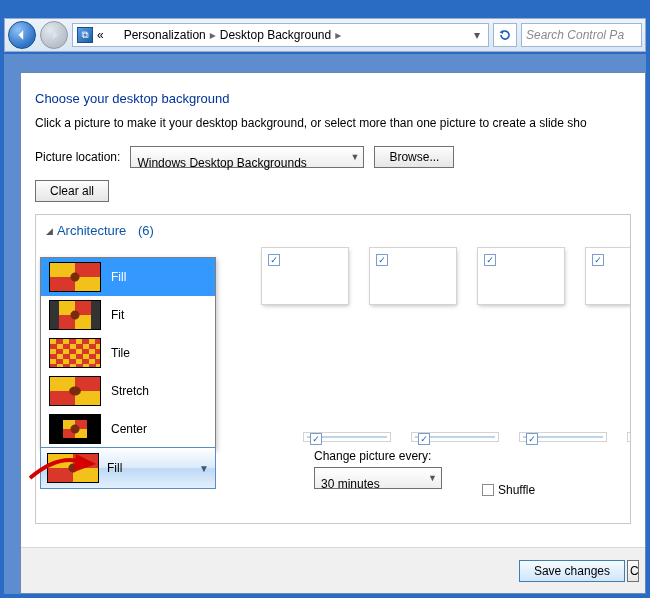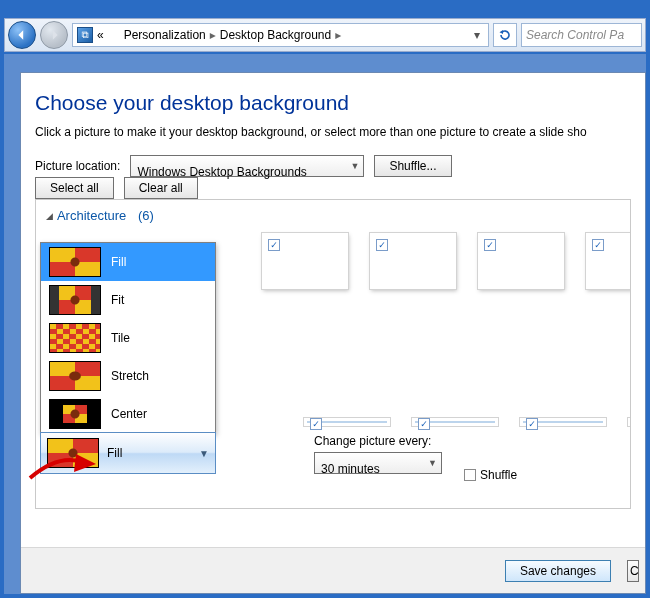--- a/index.html
+++ b/index.html
@@ -13,24 +13,24 @@
   .breadcrumb { flex:1; height:24px; background:#fff; border:1px solid #9db6d6; display:flex; align-items:center; padding:0 4px; font-size:12px; color:#000;}
   .breadcrumb .bc-icon { width:16px; height:16px; background:linear-gradient(135deg,#5aa0e6,#1c5ea6); border:1px solid #1a4e88; margin-right:4px; display:flex; align-items:center; justify-content:center; font-size:10px; color:#fff;}
   .breadcrumb .sep { margin:0 4px; color:#666; }
   .breadcrumb .bc-end { margin-left:auto; width:14px; display:flex; justify-content:center; color:#555;}
   .refresh-btn { width:24px; height:24px; background:#fff; border:1px solid #9db6d6; display:flex; align-items:center; justify-content:center; color:#1a61b8;}
   .search { width:121px; height:24px; background:#fff; border:1px solid #9db6d6; padding:0 4px; display:flex; align-items:center; font-size:12px; color:#8a8a8a; font-style:italic;}
 
   
   .content-frame { position:absolute; left:4px; right:4px; top:54px; bottom:4px; background:#5e8dcf; }
   .page { position:absolute; left:16px; right:0; top:18px; bottom:0; background:#fff; border:1px solid #6b89b3; padding:18px 14px 20px 14px; overflow:hidden;}
-  h1 { color:#003399; font-size:21px; font-weight:normal; margin-bottom:10px;}
+  h1 { color:#003399; font-size:13px; font-weight:normal; margin-bottom:10px;}
   .subtitle { font-size:12px; color:#000; margin-bottom:16px; white-space:nowrap;}
 
-  .row { display:flex; align-items:center; gap:10px; font-size:12px;}
+  .row { display:flex; align-items:center; gap:10px; margin-bottom:12px; font-size:12px;}
   .label { color:#000; }
   .combo { height:22px; background:linear-gradient(#fff,#eee); border:1px solid #707070; display:flex; align-items:center; padding:12px 20px 0 6px; font-size:12px; position:relative; min-width:100px;}
   .combo .arrow { position:absolute; right:4px; top:50%; transform:translateY(-50%); color:#555; font-size:9px;}
   .btn { height:22px; padding:0 14px; font-size:12px; background:linear-gradient(#fdfdfd,#e6e6e6); border:1px solid #707070; display:inline-flex; align-items:center;}
   .btn.primary { background:linear-gradient(#f6fbff,#cfe6fb); border:1px solid #3c7fb1; }
 
   .gallery { border:1px solid #c9c9c9; height:310px; padding:8px 10px; position:relative; overflow:hidden;}
   .group-head { color:#0b57a8; font-size:13px; display:flex; align-items:center; gap:4px; margin-bottom:10px;}
   .group-head .tri { font-size:9px; color:#555;}
   .thumbs { display:flex; gap:22px; }
@@ -40,24 +40,24 @@
   .tA{background:linear-gradient(135deg,#6d4a2e 30%,#c2a070 60%,#4e6f8c);}
   .tB{background:linear-gradient(180deg,#5a96d8,#d5e8fb 40%,#4782c4);}
   .tC{background:linear-gradient(135deg,#2b5da3,#6da1dc 50%,#123a70);}
   .tD{background:radial-gradient(circle at 60% 40%,#cfe5f5,#7ba8d0 60%);}
   .thumbs2 { position:absolute; bottom:82px; left:268px; display:flex; gap:22px;}
   .thumb2 .frame{width:86px; height:8px; border:3px solid #fff; box-shadow:0 0 0 1px #d3d3d3; position:relative; background:#bcd4ec;}
   .thumb2 .chk{position:absolute; left:3px; top:-3px; width:12px; height:12px; background:#fff; border:1px solid #7a9cc9; font-size:9px; color:#1a61b8; display:flex;align-items:center;justify-content:center;}
 
   .lower-controls { position:absolute; left:278px; bottom:34px; font-size:12px;}
   .lower-controls .combo { width:128px; margin-top:4px;}
-  .shuffle { position:absolute; left:428px; bottom:26px; font-size:12px; display:flex; align-items:center; gap:4px;}
+  .shuffle { position:absolute; left:446px; bottom:26px; font-size:12px; display:flex; align-items:center; gap:4px;}
   .shuffle .box { width:12px; height:12px; border:1px solid #8a8a8a; background:#fff;}
 
-  .footer { position:absolute; left:0; right:0; bottom:0; height:46px; background:#f0f0f0; border-top:1px solid #d8d8d8; display:flex; align-items:center; justify-content:flex-end; padding-right:6px; gap:16px;}
+  .footer { position:absolute; left:0; right:0; bottom:0; height:46px; background:#f0f0f0; border-top:1px solid #d8d8d8; display:flex; align-items:center; justify-content:flex-end; padding-right:6px; gap:2px;}
 
   
   .pos-list { position:absolute; left:4px; top:42px; width:176px; background:#fff; border:1px solid #808080; box-shadow:1px 2px 5px rgba(0,0,0,0.25); z-index:10;}
   .pos-item { display:flex; align-items:center; height:38px; padding:0 8px; gap:10px; font-size:12px; color:#000;}
   .pos-item.selected { background:#3399ff; color:#fff;}
   .pos-item .pic { width:52px; height:30px; background:#333; border:1px solid #000; position:relative; overflow:hidden;}
   .pic .flower { position:absolute; inset:0; background: radial-gradient(circle at 50% 50%, #7a2b0d 0 4px, transparent 5px), conic-gradient(#d9372a 0 25%, #f2c21a 0 50%, #d9372a 0 75%, #f2c21a 0 100%);}
   .pic.fill .flower{inset:-4px;}
   .pic.fit .flower{left:9px; right:9px; top:0; bottom:0;}
   .pic.stretch .flower{inset:0; transform:scaleX(1.3);}
@@ -110,25 +110,24 @@
   <div class="page">
     <h1>Choose your desktop background</h1>
     <div class="subtitle">Click a picture to make it your desktop background, or select more than one picture to create a slide sho</div>
 
     <div class="row">
       <span class="label">Picture location:</span>
       <div class="combo" style="width:234px">
         <span>Windows Desktop Backgrounds</span>
           <span class="arrow">▼</span>
       </div>
-      <button class="btn">Shuffle...</button>
+      <button class="btn">Browse...</button>
     </div>
 
     <div class="row">
-      <button class="btn">Select all</button>
       <button class="btn">Clear all</button>
     </div>
 
     <div class="gallery">
       <div class="group-head">
         <span class="tri">◢</span>
         <span>Architecture</span>&nbsp;<span>(6)</span>
       </div>
       <div class="thumbs">
         <div class="thumb" style="visibility:hidden">

